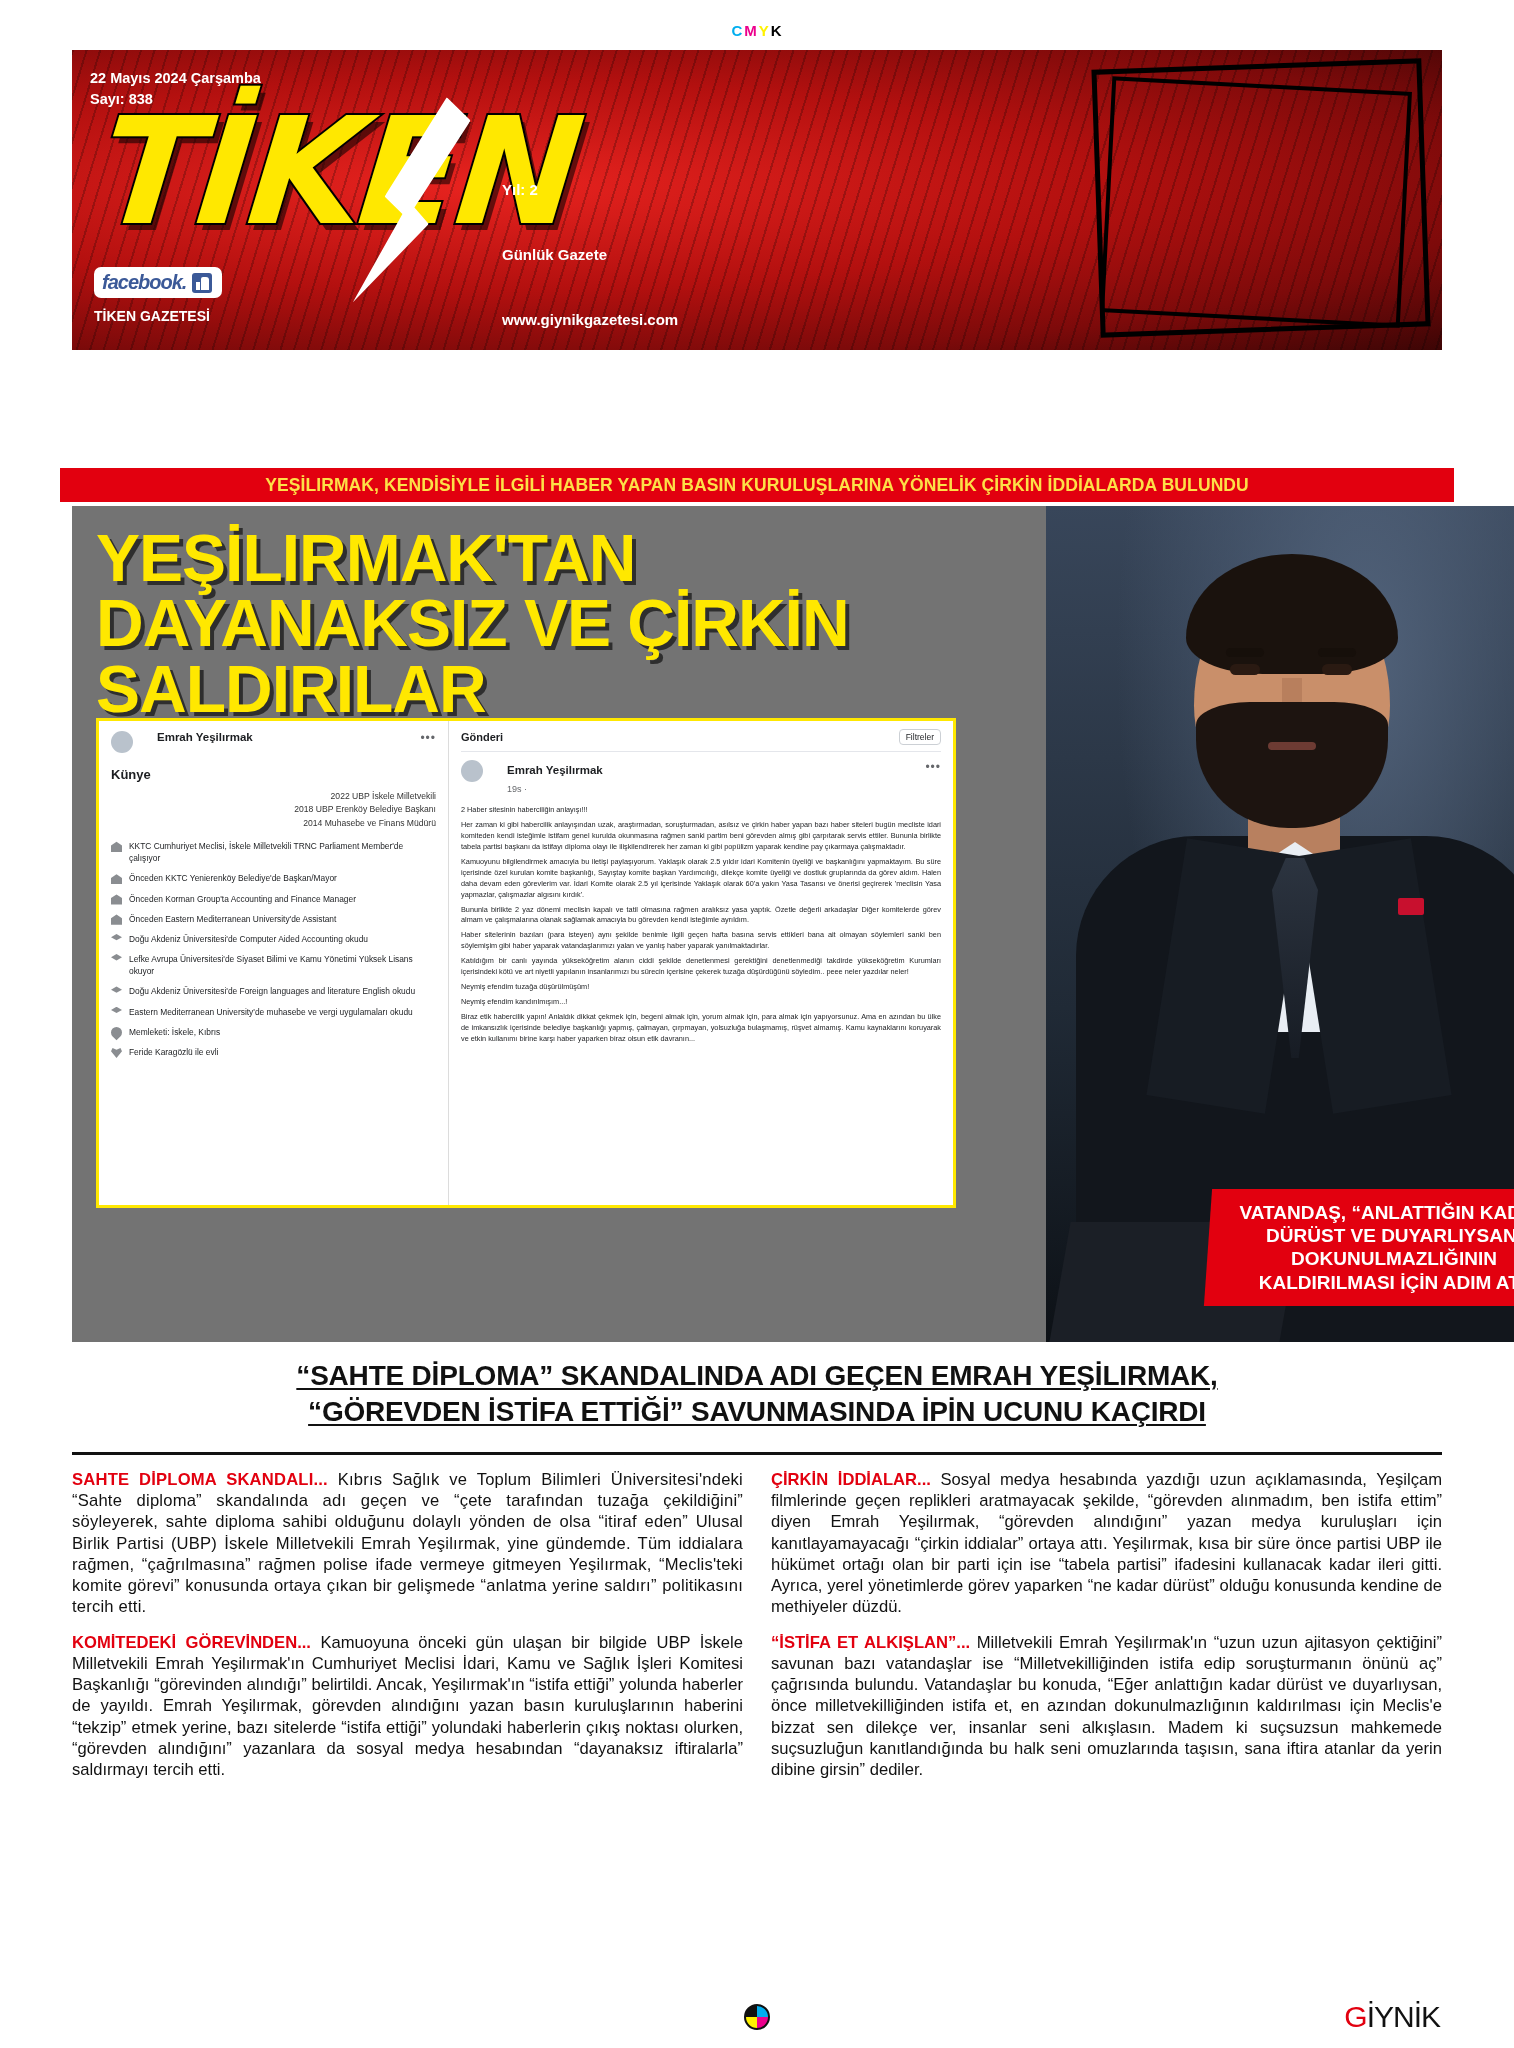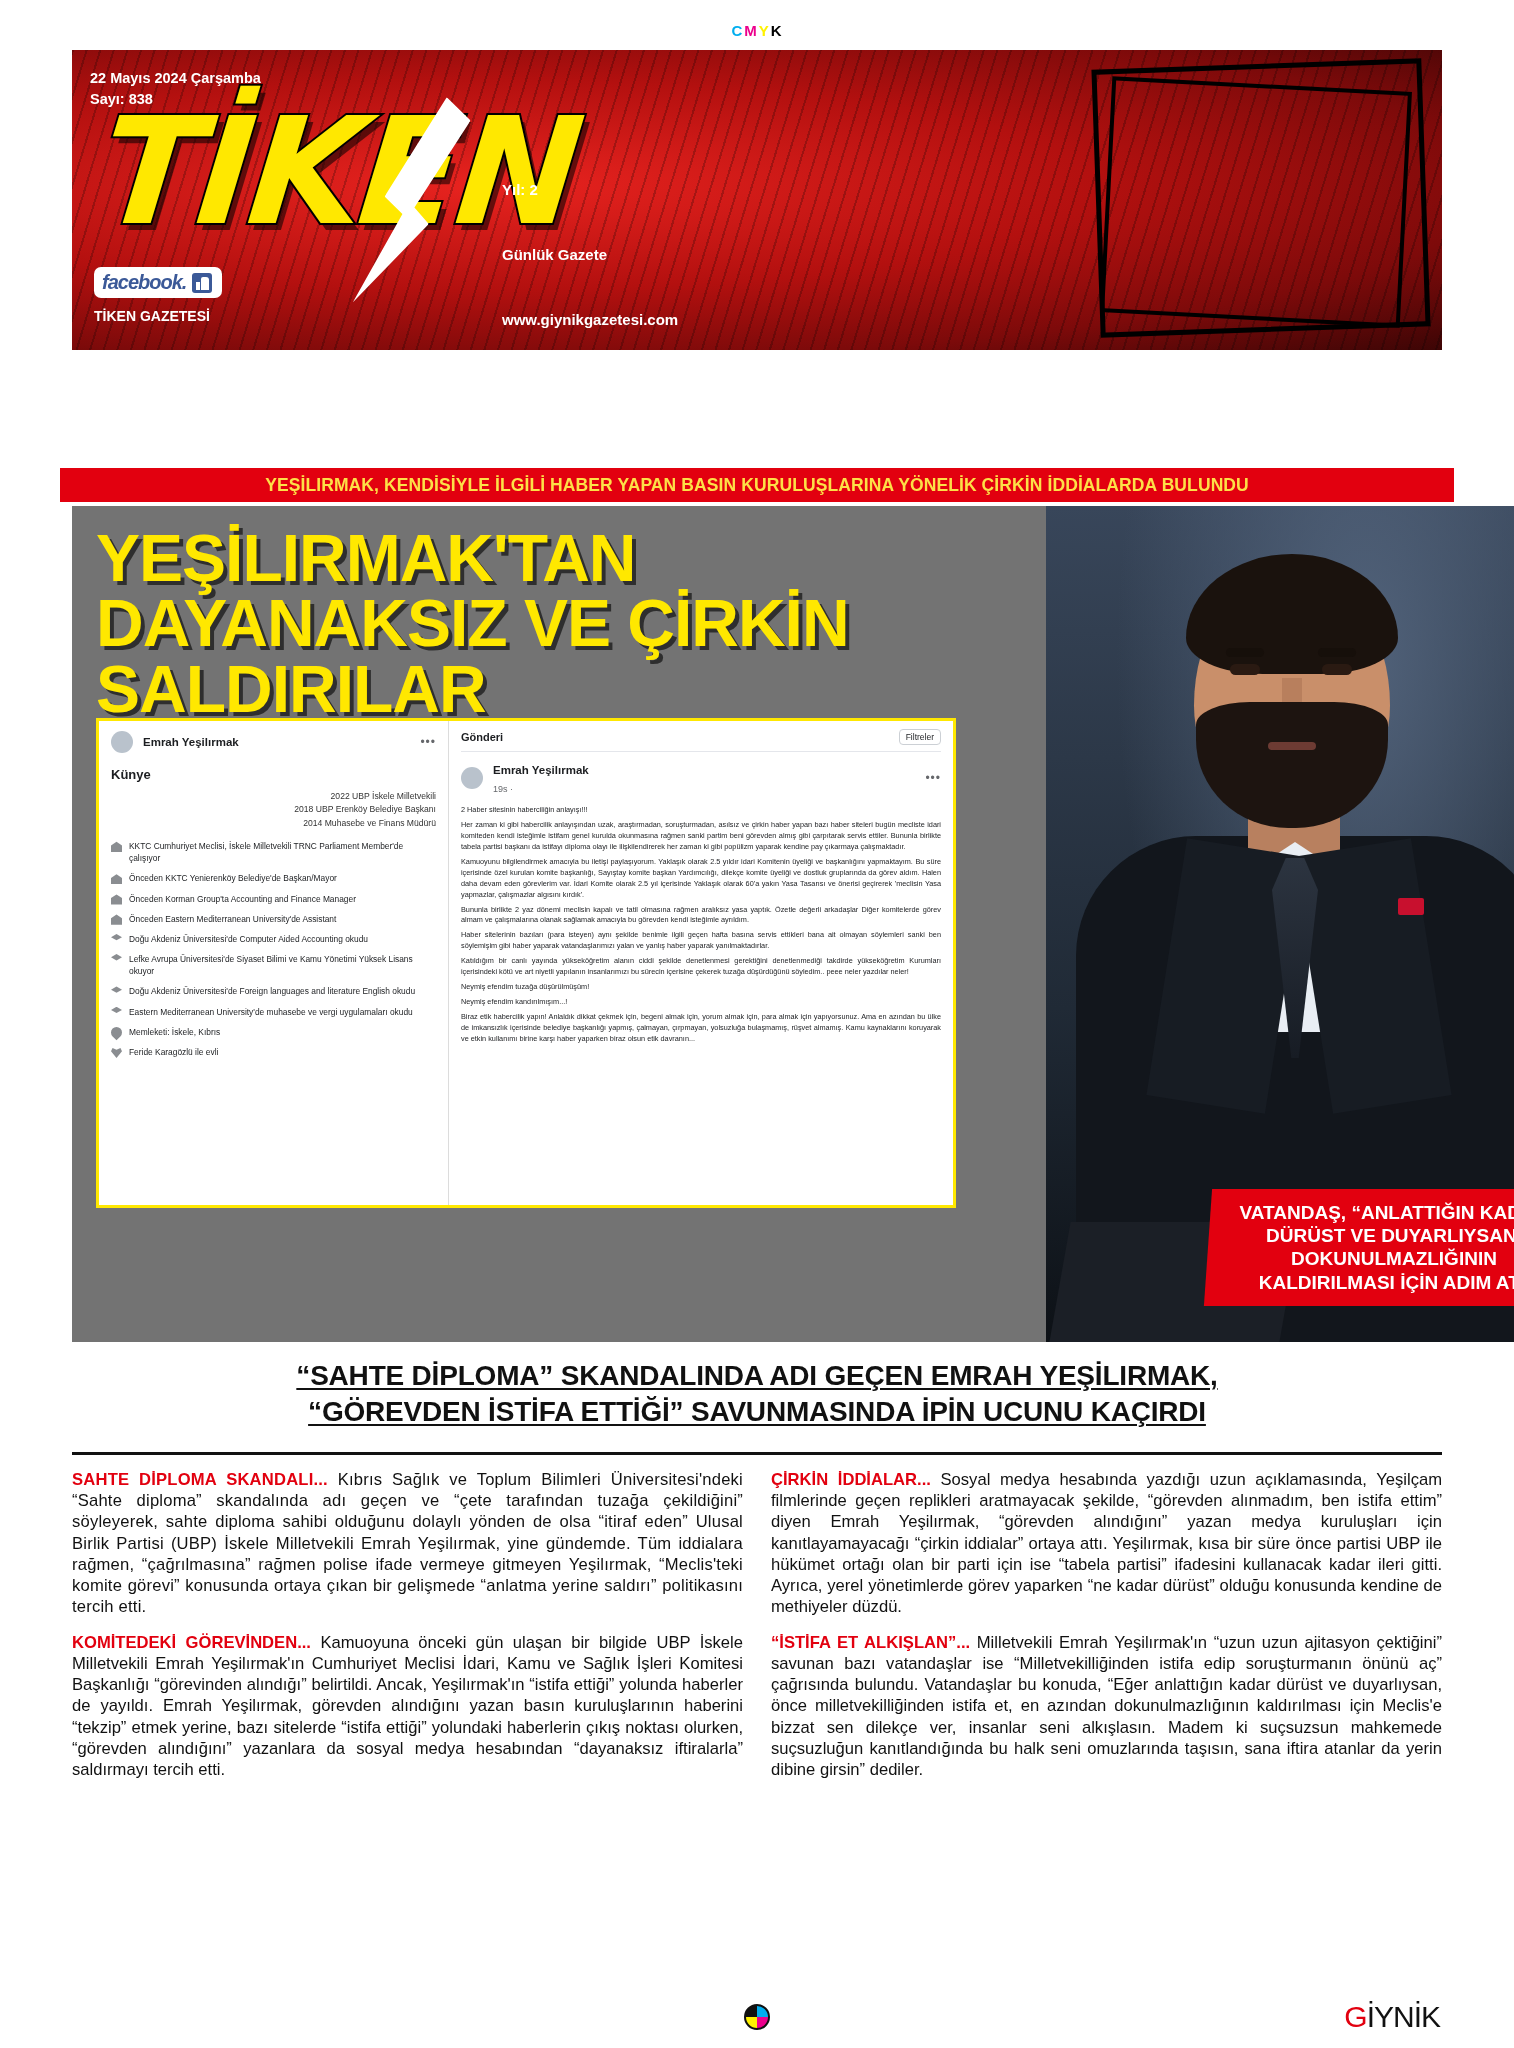--- a/index.html
+++ b/index.html
@@ -154,21 +154,21 @@
   .ph-laptop{position:absolute;left:14px;bottom:0;width:230px;height:120px;background:#1b1f26;transform:skewX(-10deg);}
 
   
   .shot{
     position:absolute; left:24px; top:212px; width:860px; height:490px;
     background:#fff; border:3px solid #ffe800;
   }
   .shot-inner{ position:absolute; inset:0; display:flex; }
   .shot-left{ width:350px; border-right:1px solid #dcdcdc; padding:10px 12px; }
   .shot-right{ flex:1; padding:8px 12px; }
-  .fbrow{ display:flex; align-items:center; gap:10px; }
+  .fbrow{ display:flex; align-items:flex-start; gap:24px; }
   .fbav{ width:22px;height:22px;border-radius:50%;background:#b9c2cc; flex:0 0 auto;}
   .fbname{ font-size:11.5px; font-weight:bold; color:#1c1e21; }
   .fbtime{ font-size:9px; color:#65676b; }
   .fbdots{ margin-left:auto; color:#65676b; font-size:12px; letter-spacing:1px;}
   .kunye-title{ font-size:13px; font-weight:bold; margin:14px 0 8px; color:#1c1e21;}
   .kunye-top{ font-size:8.6px; color:#333; text-align:right; line-height:1.55; margin-bottom:10px;}
   .kun-item{ display:flex; gap:7px; align-items:flex-start; margin-bottom:8px; }
   .kun-ico{ width:11px;height:11px;flex:0 0 auto;margin-top:1px; background:#8a8d91;
             clip-path:polygon(0 100%,0 42%,50% 8%,100% 42%,100% 100%); }
   .kun-ico.cap{ clip-path:polygon(50% 0,100% 30%,50% 58%,0 30%); }

